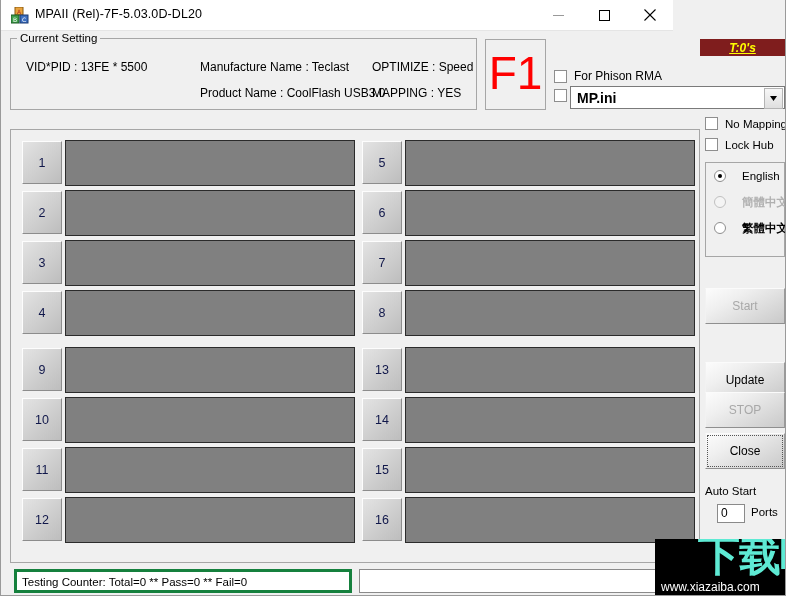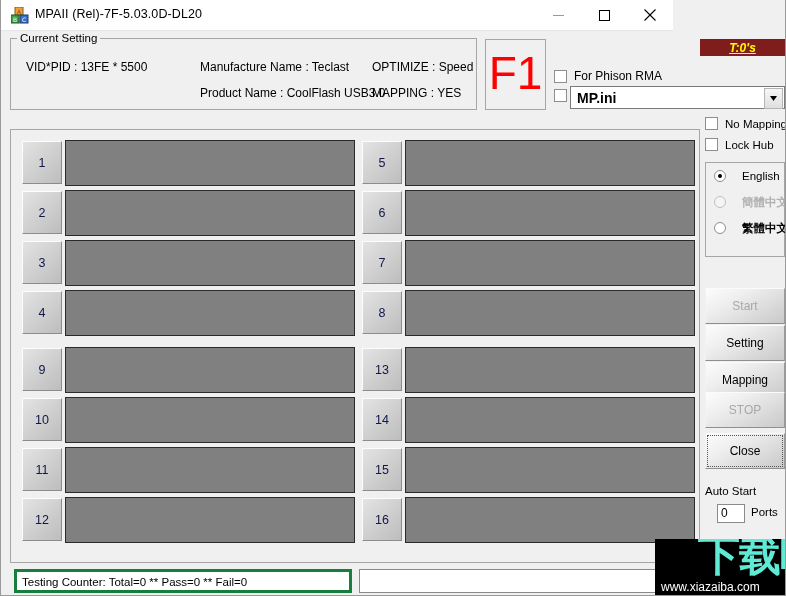--- a/index.html
+++ b/index.html
@@ -536,22 +536,21 @@
       <span class="wradio dis"></span>
       <span class="rlbl dis cjk">簡體中文</span>
     </div>
     <div class="radio-row">
       <span class="wradio"></span>
       <span class="rlbl cjk">繁體中文</span>
     </div>
   </div>
 
   <div class="side-btn disabled" id="btn-start">Start</div>
-  <div class="side-btn" id="btn-setting">Setting</div>
-  <div class="side-btn" id="btn-update">Mapping</div>
+  <div class="side-btn" id="btn-update">Update</div>
   <div class="side-btn disabled" id="btn-stop">STOP</div>
   <div class="side-btn focus" id="btn-close">Close</div>
 
   <div id="autostart-label">Auto Start</div>
   <div id="autostart-field">0</div>
   <div id="autostart-unit">Ports</div>
 
   <div id="status-left">Testing Counter: Total=0 ** Pass=0 ** Fail=0</div>
   <div id="status-right"></div>
 

